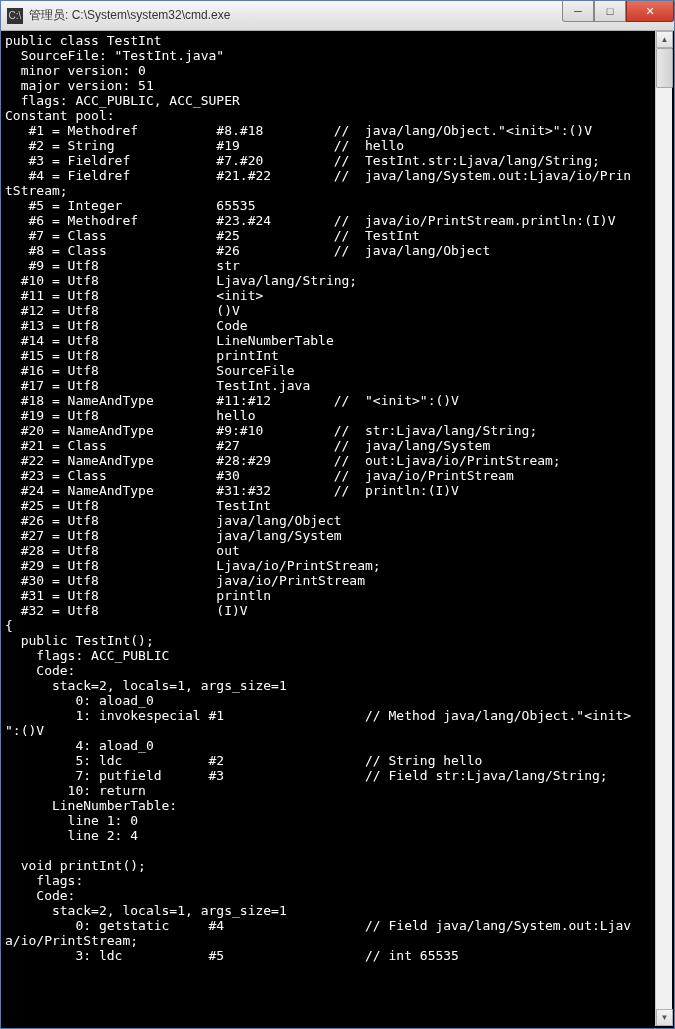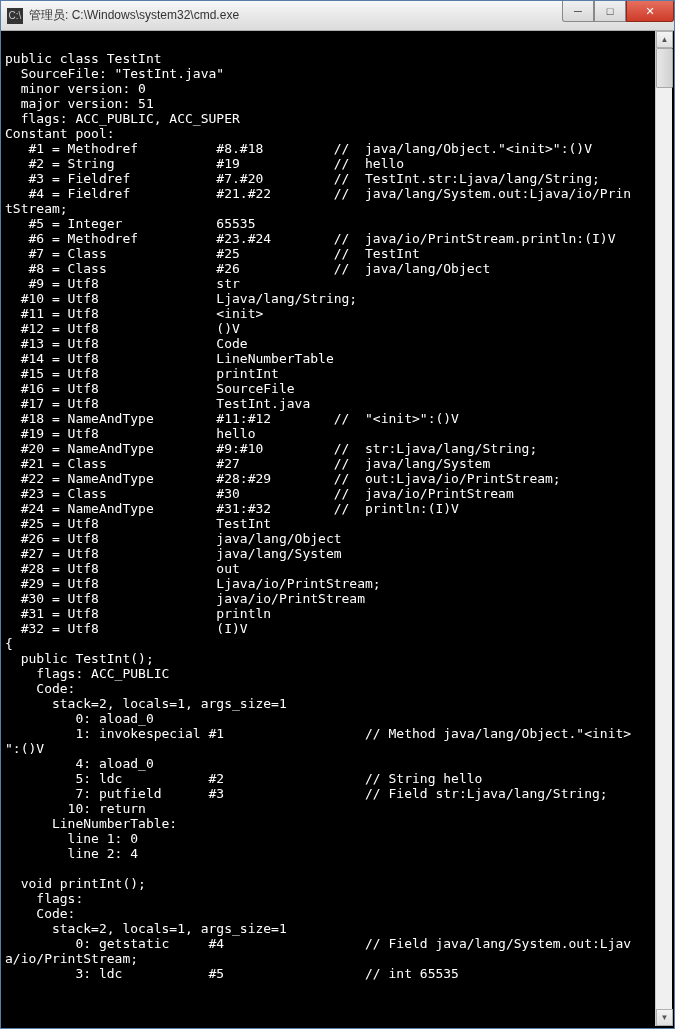--- a/index.html
+++ b/index.html
@@ -71,21 +71,21 @@
     border-bottom-right-radius: 3px;
   }
   .win-btn.min { border-bottom-left-radius: 3px; }
   .console-body {
     position: absolute;
     top: 30px;
     left: 2px;
     right: 2px;
     bottom: 2px;
     background: #000;
-    padding: 20px 2px;
+    padding: 2px 2px;
     overflow: hidden;
   }
   .console-text {
     font-family: "NSimSun", "SimSun", "Consolas", monospace;
     font-size: 13px;
     line-height: 15px;
     color: #ffffff;
     white-space: pre;
     letter-spacing: 0px;
   }
@@ -121,21 +121,21 @@
     border-radius: 1px;
   }
 </style>
 </head>
 <body>
 
 <div class="window">
 
   <div class="titlebar">
     <span class="titlebar-icon">C:\</span>
-    <span class="title-text">管理员: C:\Windows\system32\cmd.exe</span>
+    <span class="title-text">管理员: C:\System\system32\cmd.exe</span>
     <div class="win-controls">
       <div class="win-btn min">─</div>
       <div class="win-btn">□</div>
       <div class="win-btn close">✕</div>
     </div>
   </div>
 
   <div class="console-body">
     <pre class="console-text" id="console-pre">public class TestInt
   SourceFile: "TestInt.java"

